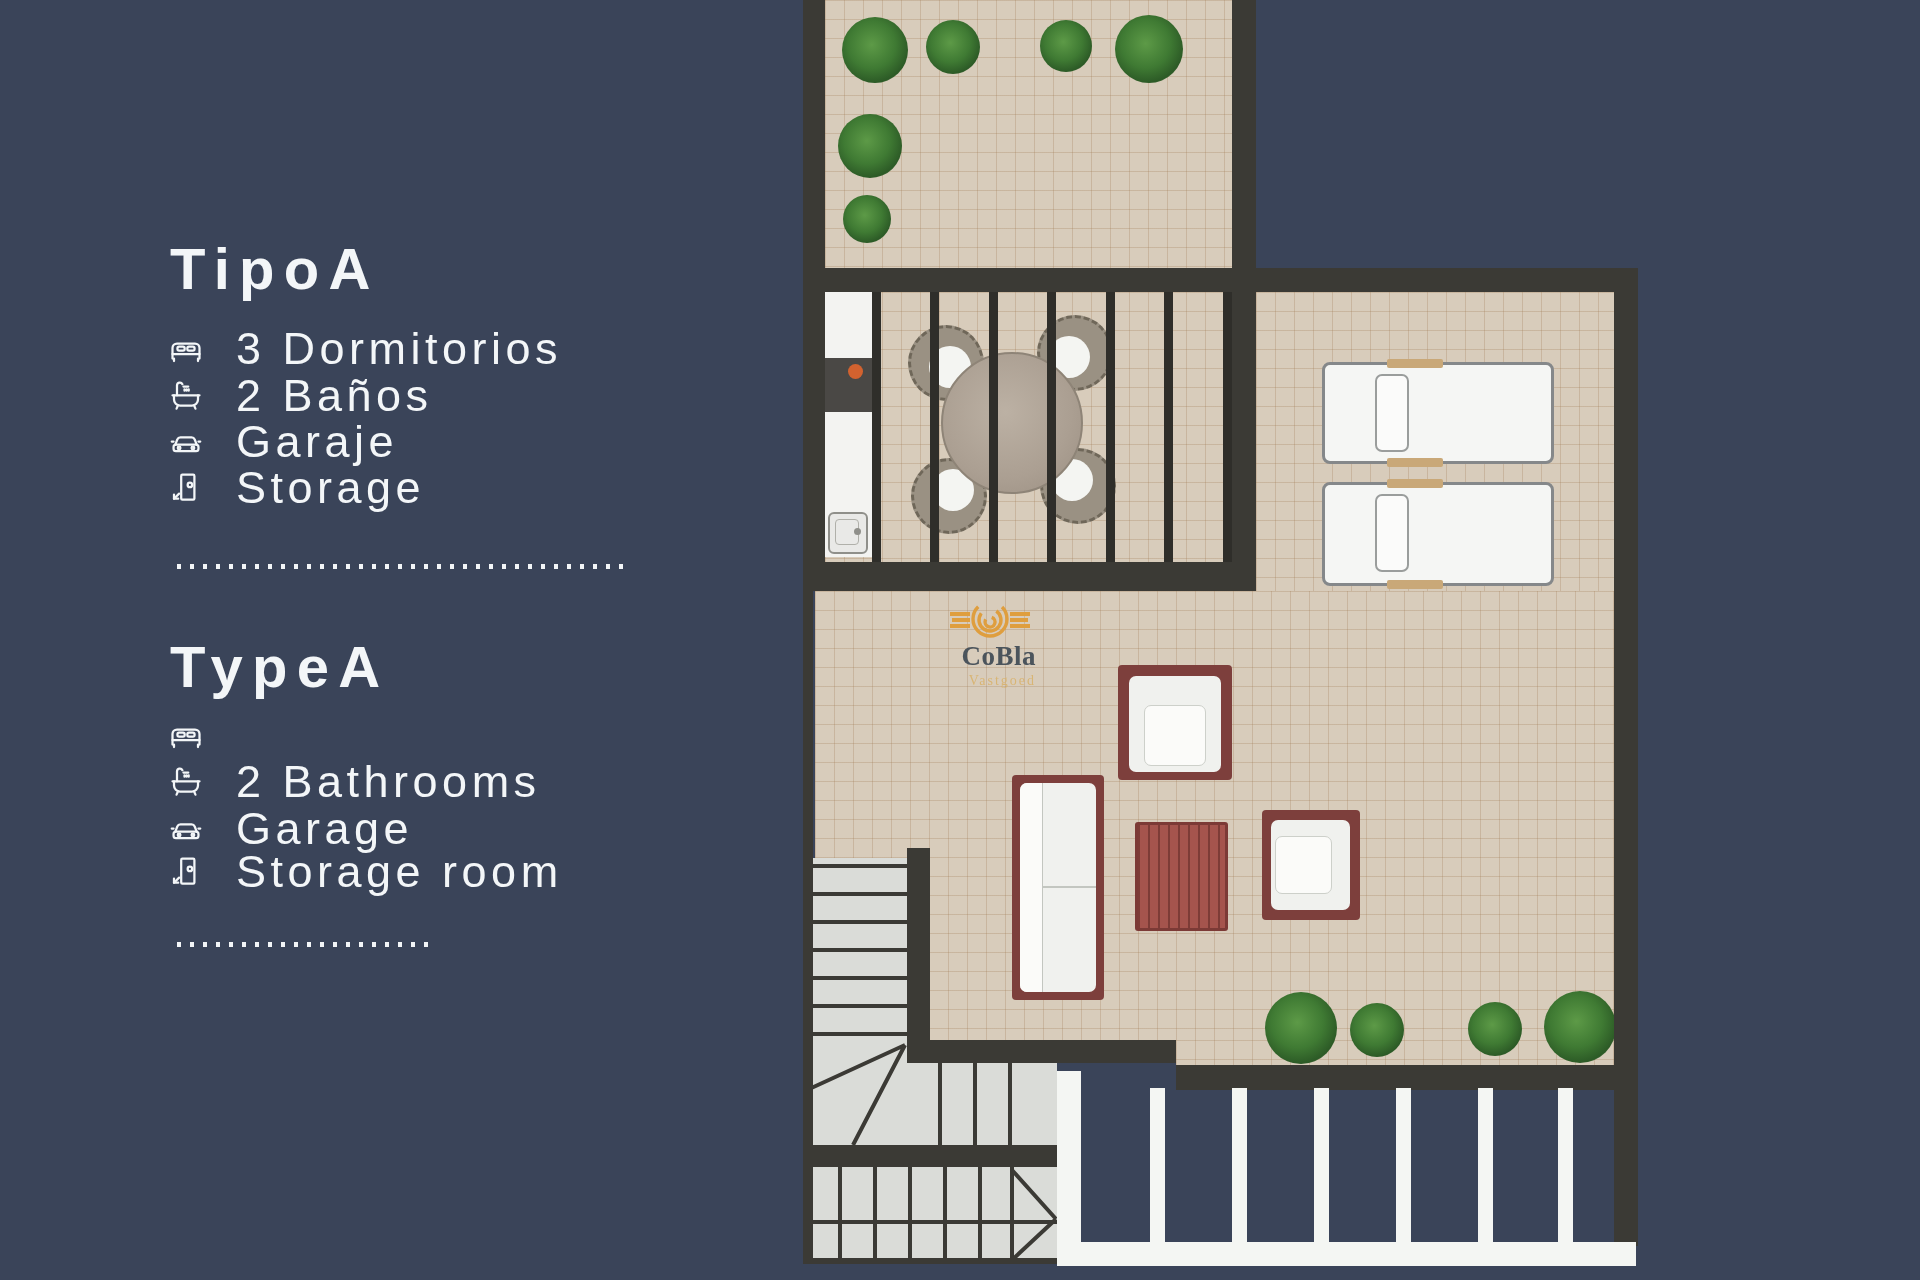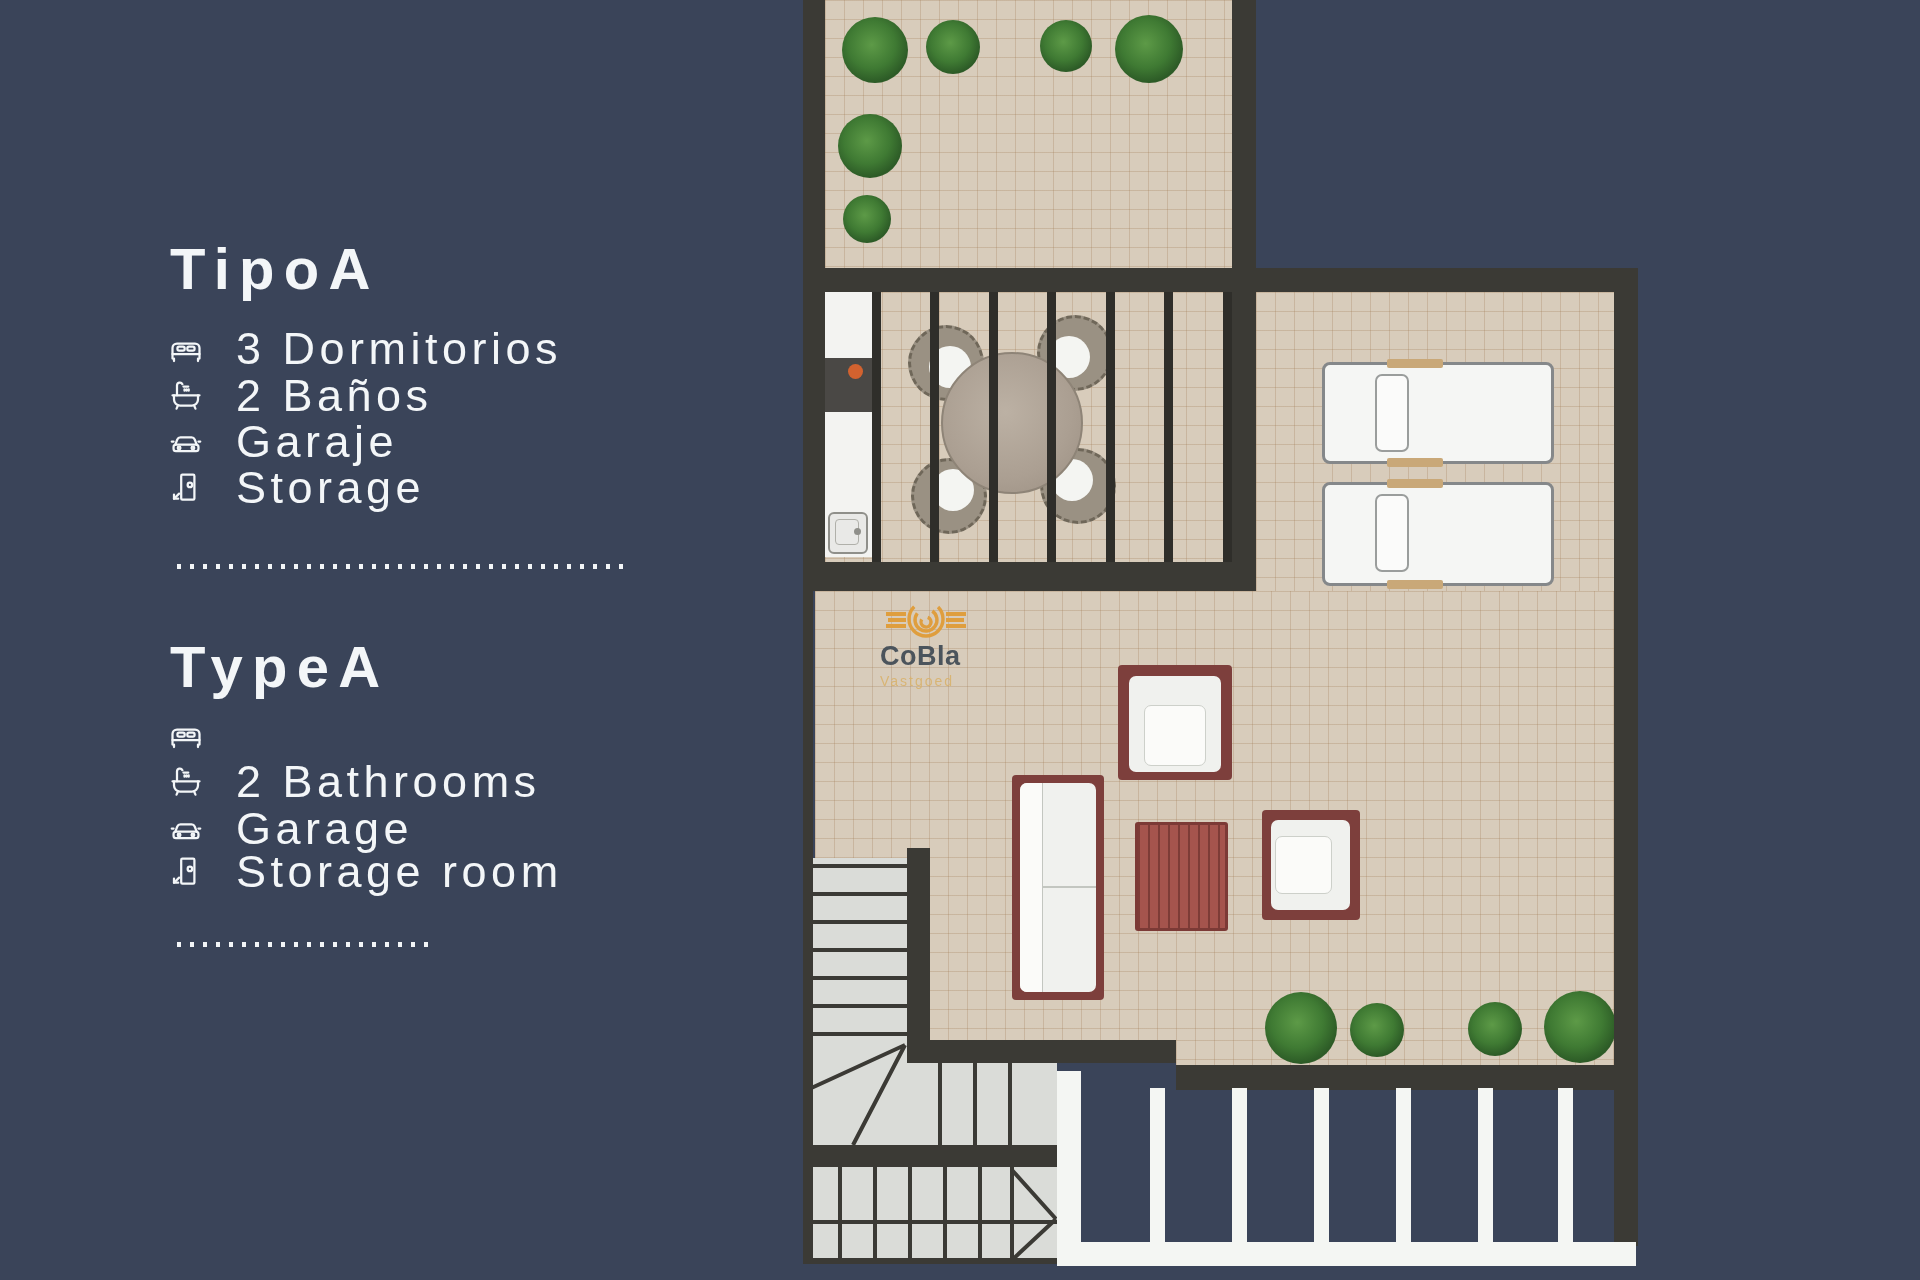--- a/index.html
+++ b/index.html
@@ -30,21 +30,21 @@
         background:radial-gradient(circle at 45% 42%,#5d9a47 0%,#3f7a33 45%,#2c5a26 72%,rgba(44,90,38,0) 100%);}
   .maroon{background:#7d3f3c;z-index:3;}
   .cushion{position:absolute;background:#f0f1ee;border-radius:7px;}
   .lounger{position:absolute;background:#f5f6f4;border:3px solid #85888a;border-radius:8px;z-index:3;}
   .lounger .pillow{position:absolute;left:50px;top:9px;width:30px;height:74px;
                    background:#fbfbfa;border:2px solid #9a9d9c;border-radius:7px;}
   .strap{position:absolute;background:#c9a878;border-radius:2px;}
   .wicker{position:absolute;border-radius:50%;background:#9a9183;
           border:3px dashed #6f6759;z-index:3;}
   .wicker .pad{position:absolute;background:#f4f5f2;border-radius:50%;width:42px;height:42px;}
-  .watermark{position:absolute;left:880px;top:596px;width:156px;text-align:left;z-index:6;}
+  .watermark{position:absolute;left:880px;top:596px;width:156px;text-align:right;z-index:6;font-family:Liberation Serif, serif;}
   .wm-brand{font-weight:700;font-size:27px;line-height:1.1;color:#4b545c;letter-spacing:.5px;}
   .wm-sub{font-size:14px;color:#d9b168;letter-spacing:2px;opacity:.85;margin-top:1px;}
 </style>
 </head>
 <body>
 
 <div class="stage">
 
   <div>
 

